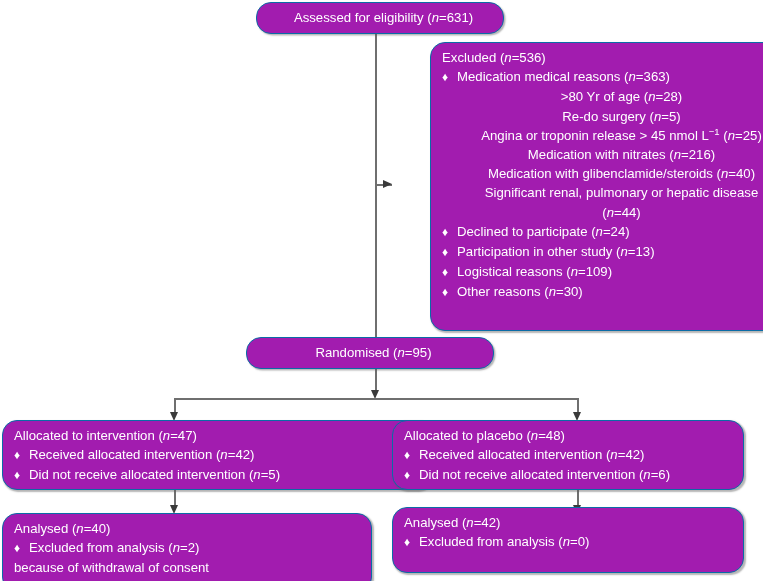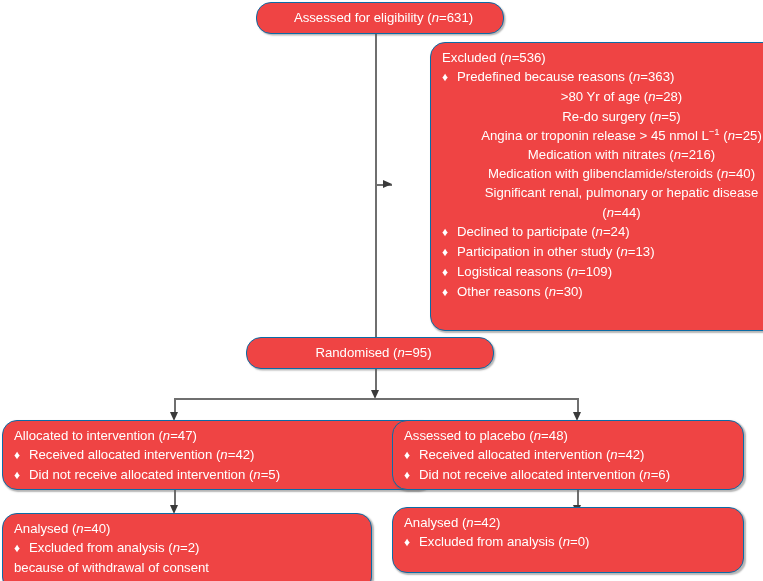--- a/index.html
+++ b/index.html
@@ -14,21 +14,21 @@
   #diagram {
     position: relative;
     width: 763px;
     height: 581px;
     background: #ffffff;
     overflow: hidden;
   }
   .box {
     position: absolute;
     box-sizing: border-box;
-    background: #ef4444;
+    background: #a21caf;
     border: 1px solid #0a6ca6;
     border-radius: 15px;
     color: #ffffff;
     font-size: 13.2px;
     line-height: 19.2px;
     padding: 5px 4px 5px 11px;
     box-shadow: 1.5px 1.5px 1.5px rgba(90,90,90,0.45);
     white-space: nowrap;
   }
   .box.center {
@@ -135,21 +135,21 @@
   <div class="line vline" id="conn-right-anly"></div>
   <div class="arrow-down" id="arrow-right-anly"></div>
 
   <div class="box center" id="box-assessed">
     <span class="row"><span>Assessed for eligibility (</span><span class="ital">n</span><span>=631)</span></span>
   </div>
 
   <div class="box" id="box-excluded">
     <span class="row"><span>Excluded (</span><span class="ital">n</span><span>=536)</span></span>
 
-    <span class="row bullet"><span class="bul">♦</span><span>Predefined because reasons (</span><span class="ital">n</span><span>=363)</span></span>
+    <span class="row bullet"><span class="bul">♦</span><span>Medication medical reasons (</span><span class="ital">n</span><span>=363)</span></span>
 
     <span class="row indent"><span>&gt;80 Yr of age (</span><span class="ital">n</span><span>=28)</span></span>
 
     <span class="row indent"><span>Re-do surgery (</span><span class="ital">n</span><span>=5)</span></span>
 
 
     <span class="row indent"><span>Angina or troponin release &gt; 45 nmol L</span><sup>−1</sup><span> (</span><span class="ital">n</span><span>=25)</span></span>
 
     <span class="row indent"><span>Medication with nitrates (</span><span class="ital">n</span><span>=216)</span></span>
 
@@ -172,21 +172,21 @@
     <span class="row"><span>Randomised (</span><span class="ital">n</span><span>=95)</span></span>
   </div>
 
   <div class="box" id="box-alloc-int">
     <span class="row"><span>Allocated to intervention (</span><span class="ital">n</span><span>=47)</span></span>
     <span class="row bullet"><span class="bul">♦</span><span>Received allocated intervention (</span><span class="ital">n</span><span>=42)</span></span>
     <span class="row bullet"><span class="bul">♦</span><span>Did not receive allocated intervention (</span><span class="ital">n</span><span>=5)</span></span>
   </div>
 
   <div class="box" id="box-alloc-plc">
-    <span class="row"><span>Assessed to placebo (</span><span class="ital">n</span><span>=48)</span></span>
+    <span class="row"><span>Allocated to placebo (</span><span class="ital">n</span><span>=48)</span></span>
     <span class="row bullet"><span class="bul">♦</span><span>Received allocated intervention (</span><span class="ital">n</span><span>=42)</span></span>
     <span class="row bullet"><span class="bul">♦</span><span>Did not receive allocated intervention (</span><span class="ital">n</span><span>=6)</span></span>
   </div>
 
   <div class="box" id="box-anly-int">
     <span class="row"><span>Analysed (</span><span class="ital">n</span><span>=40)</span></span>
     <span class="row bullet"><span class="bul">♦</span><span>Excluded from analysis (</span><span class="ital">n</span><span>=2)</span></span>
     <span class="row">because of withdrawal of consent</span>
   </div>
 

